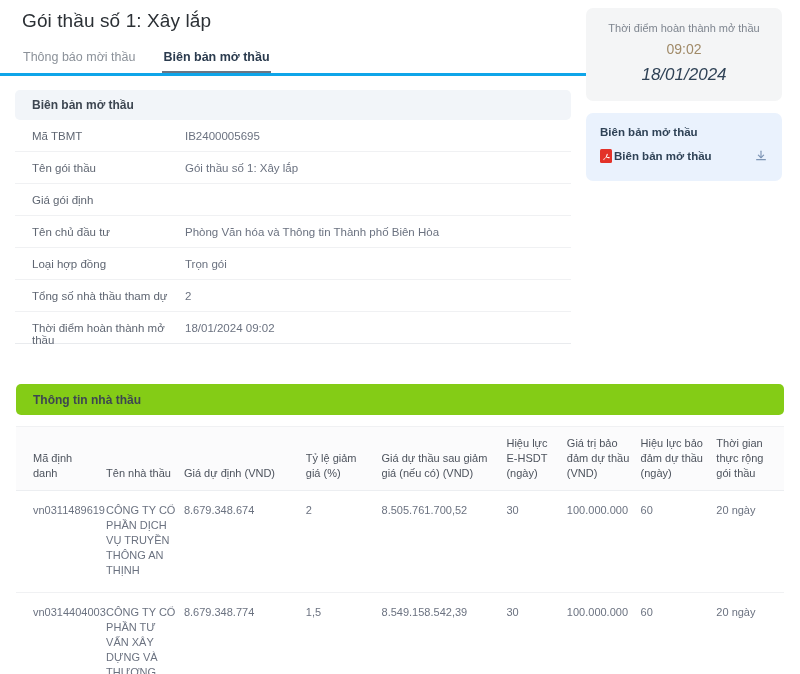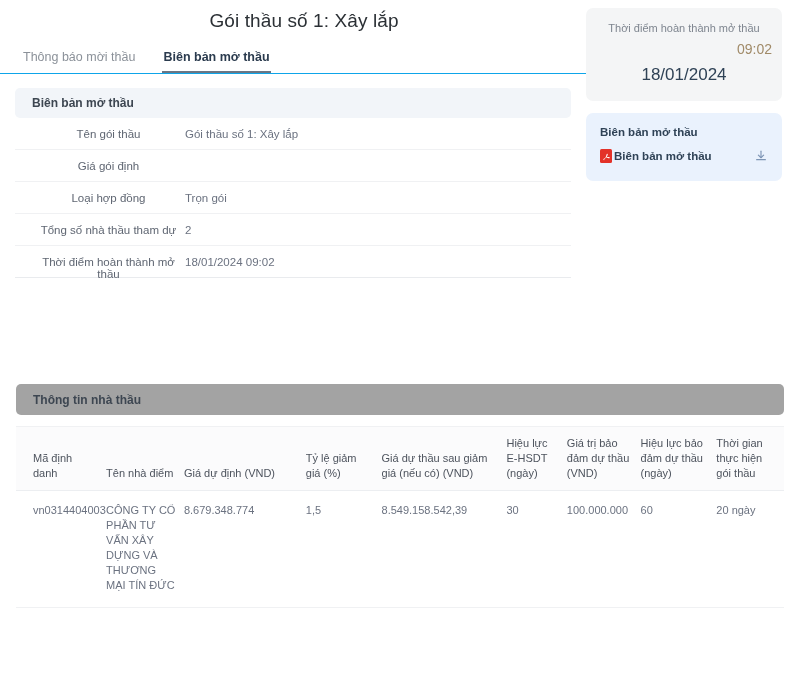--- a/index.html
+++ b/index.html
@@ -12,35 +12,34 @@
     color: #3c4043;
     overflow: hidden;
   }
   .page { position: relative; width: 800px; height: 674px; }
 
   
   .left-col {
     position: absolute;
     left: 0; top: 0;
     width: 586px;
-    text-align: center;
   }
   .page-title {
     margin: 10px 0 0 22px;
     font-size: 19px;
     font-weight: 500;
     color: #2b3035;
     letter-spacing: 0.1px;
   }
   .tabs {
     margin: 14px 0 0 0;
     padding: 0 22px;
     display: flex;
     gap: 26px;
-    border-bottom: 1px solid #0ea5e9;
+    border-bottom: 3px solid #0ea5e9;
     position: relative;
   }
   .tab {
     font-size: 12.5px;
     padding: 4px 1px 9px 1px;
     color: #8b9199;
     cursor: pointer;
     white-space: nowrap;
   }
   .tab.active {
@@ -96,26 +95,26 @@
   }
   .card-time .label {
     font-size: 11px;
     color: #7e858f;
     margin-bottom: 7px;
   }
   .card-time .time {
     font-size: 14px;
     color: #a08a68;
     margin-bottom: 8px;
-    text-align: right;
   }
   .card-time .date {
     font-size: 17px;
     color: #2f4256;
     font-weight: 500;
+    font-style: italic;
   }
   .card-file {
     margin-top: 12px;
     background: #eaf2fd;
     border-radius: 7px;
     padding: 13px 14px 18px 14px;
   }
   .card-file .title {
     font-size: 11.5px;
     font-weight: bold;
@@ -152,21 +151,21 @@
 
   
   .bidder-section {
     position: absolute;
     left: 0; top: 384px;
     width: 800px;
   }
   .panel-head-wide {
     margin: 0 16px 0 16px;
     height: 31px;
-    background: #a3a3a3;
+    background: #84cc16;
     border-radius: 5px;
     display: flex;
     align-items: center;
     padding-left: 17px;
     font-size: 12px;
     font-weight: bold;
     color: #3d4651;
   }
   table.bidders {
     margin: 11px 16px 0 16px;
@@ -217,25 +216,33 @@
 
     <div class="tabs">
       <div class="tab">Thông báo mời thầu</div>
       <div class="tab active">Biên bản mở thầu</div>
     </div>
 
     <div class="panel-head">Biên bản mở thầu</div>
 
     <div class="detail-list">
       <div class="detail-row">
+        <div class="detail-label">Mã TBMT</div>
+        <div class="detail-value">IB2400005695</div>
+      </div>
+      <div class="detail-row">
         <div class="detail-label">Tên gói thầu</div>
         <div class="detail-value">Gói thầu số 1: Xây lắp</div>
       </div>
       <div class="detail-row">
         <div class="detail-label">Giá gói định</div>
+      </div>
+      <div class="detail-row">
+        <div class="detail-label">Tên chủ đầu tư</div>
+        <div class="detail-value">Phòng Văn hóa và Thông tin Thành phố Biên Hòa</div>
       </div>
       <div class="detail-row">
         <div class="detail-label">Loại hợp đồng</div>
         <div class="detail-value">Trọn gói</div>
       </div>
       <div class="detail-row">
         <div class="detail-label">Tổng số nhà thầu tham dự</div>
         <div class="detail-value">2</div>
       </div>
       <div class="detail-row">
@@ -275,31 +282,42 @@
     </div>
   </div>
 
   <div class="bidder-section">
     <div class="panel-head-wide">Thông tin nhà thầu</div>
 
     <table class="bidders">
       <thead>
         <tr>
           <th class="c1">Mã định danh</th>
-          <th class="c2">Tên nhà điểm</th>
+          <th class="c2">Tên nhà thầu</th>
           <th class="c3">Giá dự định (VND)</th>
           <th class="c4">Tỷ lệ giảm giá (%)</th>
           <th class="c5">Giá dự thầu sau giảm giá (nếu có) (VND)</th>
           <th class="c6">Hiệu lực E-HSDT (ngày)</th>
           <th class="c7">Giá trị bảo đảm dự thầu (VND)</th>
           <th class="c8">Hiệu lực bảo đảm dự thầu (ngày)</th>
-          <th class="c9">Thời gian thực hiện gói thầu</th>
+          <th class="c9">Thời gian thực rộng gói thầu</th>
         </tr>
       </thead>
       <tbody>
+        <tr>
+          <td>vn0311489619</td>
+          <td>CÔNG TY CỔ PHẦN DỊCH VỤ TRUYỀN THÔNG AN THỊNH</td>
+          <td>8.679.348.674</td>
+          <td>2</td>
+          <td>8.505.761.700,52</td>
+          <td>30</td>
+          <td>100.000.000</td>
+          <td>60</td>
+          <td>20 ngày</td>
+        </tr>
         <tr>
           <td>vn0314404003</td>
           <td>CÔNG TY CỔ PHẦN TƯ VẤN XÂY DỰNG VÀ THƯƠNG MẠI TÍN ĐỨC</td>
           <td>8.679.348.774</td>
           <td>1,5</td>
           <td>8.549.158.542,39</td>
           <td>30</td>
           <td>100.000.000</td>
           <td>60</td>
           <td>20 ngày</td>

